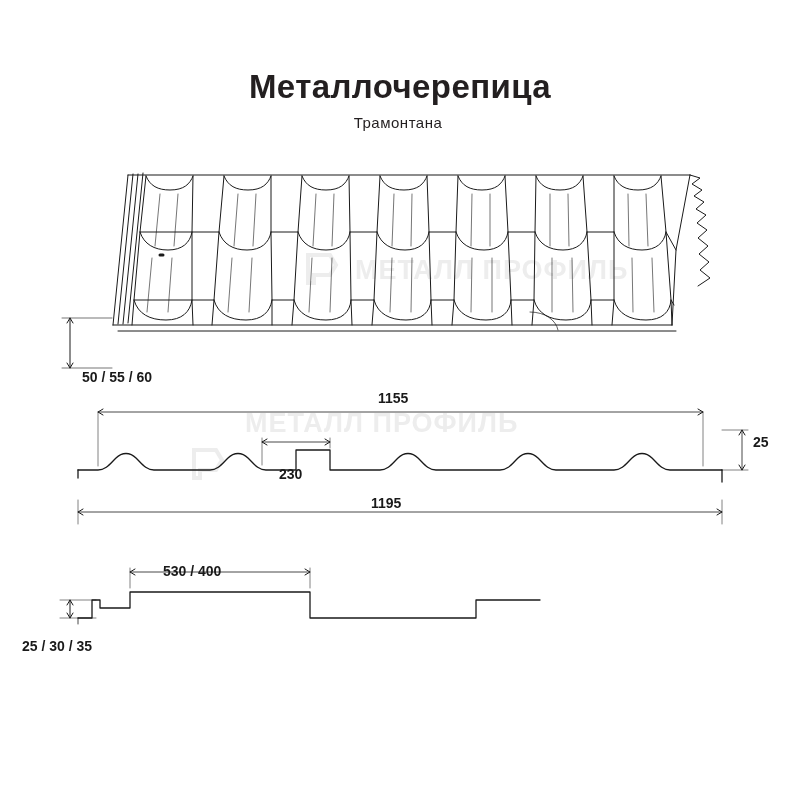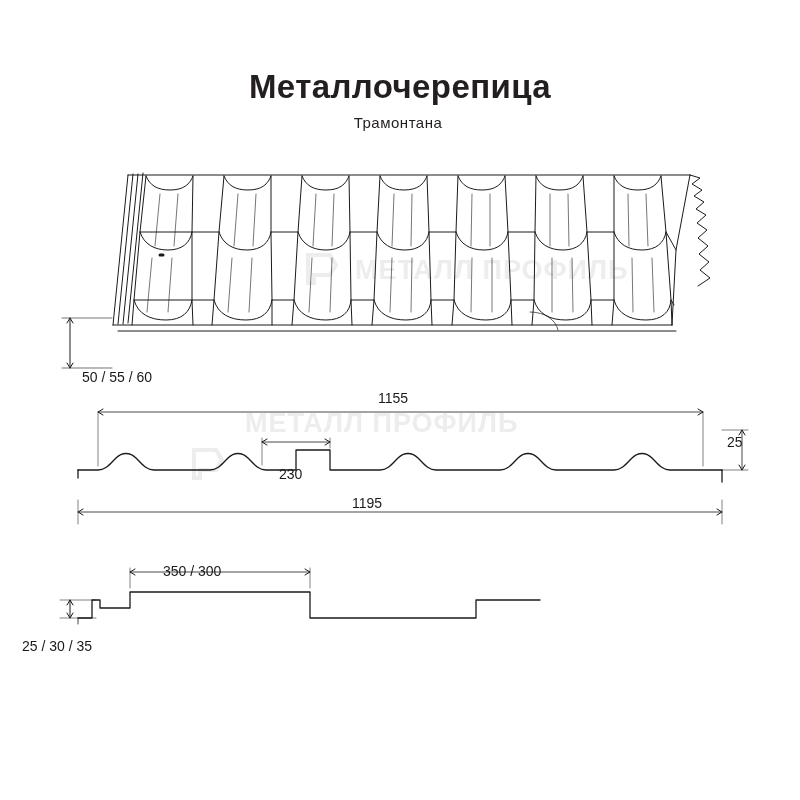--- a/index.html
+++ b/index.html
@@ -41,20 +41,21 @@
     text-align: center;
     font-size: 15px;
     color: #231f20;
     letter-spacing: 0.5px;
   }
   .dim-label {
     position: absolute;
     font-size: 14px;
     color: #1a1a1a;
     white-space: nowrap;
+    font-weight: bold;
   }
   .wm {
     position: absolute;
     color: #ededed;
     font-size: 27px;
     font-weight: bold;
     letter-spacing: 1px;
     white-space: nowrap;
     pointer-events: none;
   }
@@ -240,16 +241,16 @@
       <path d="M67 605 L70 600 L73 605"></path>
       <path d="M67 613 L70 618 L73 613"></path>
     </g>
 
   </g>
 </svg>
 
 <div class="dim-label" style="left:82px; top:369px;">50 / 55 / 60</div>
 <div class="dim-label" style="left:378px; top:390px;">1155</div>
 <div class="dim-label" style="left:279px; top:430px;margin-top:36px;">230</div>
-<div class="dim-label" style="left:727px; top:434px;">25</div>
-<div class="dim-label" style="left:352px; top:495px;">1195</div>
-<div class="dim-label" style="left:163px; top:563px;">350 / 300</div>
+<div class="dim-label" style="left:753px; top:434px;">25</div>
+<div class="dim-label" style="left:371px; top:495px;">1195</div>
+<div class="dim-label" style="left:163px; top:563px;">530 / 400</div>
 <div class="dim-label" style="left:22px; top:638px;">25 / 30 / 35</div>
 
 </body></html>

